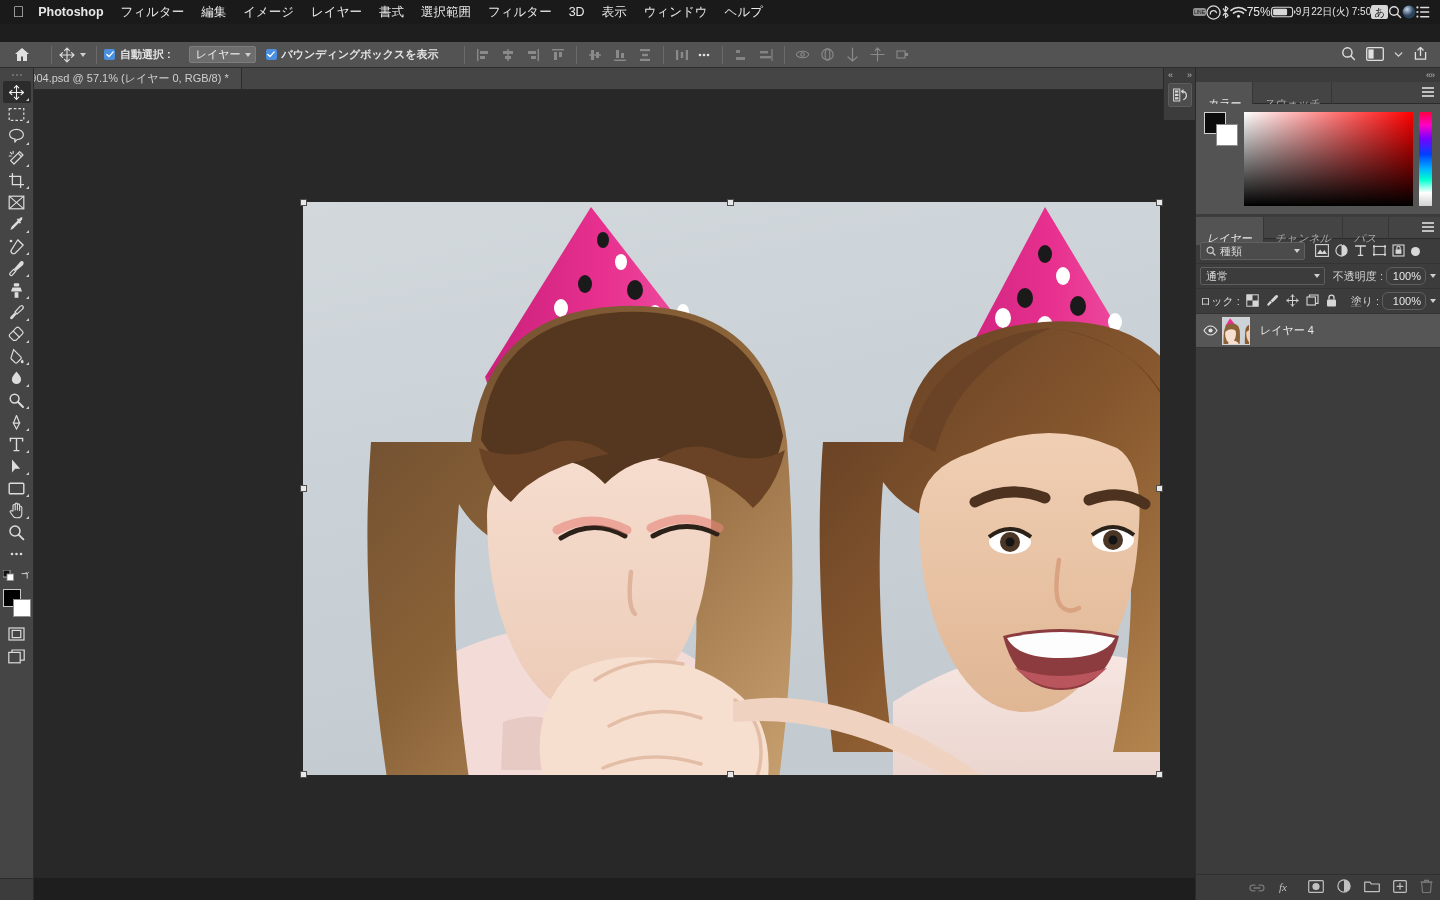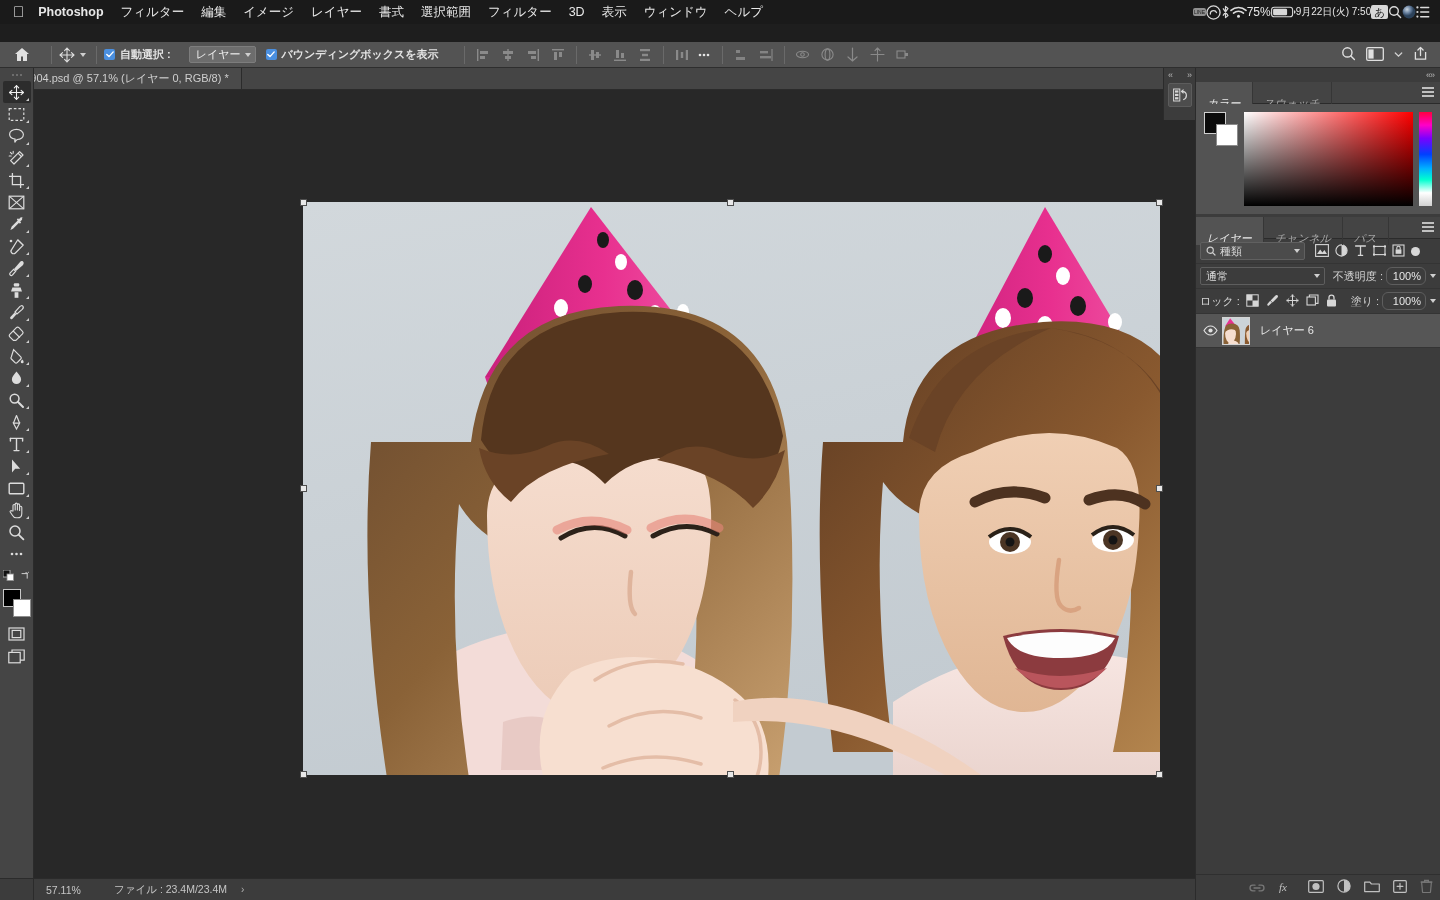--- a/index.html
+++ b/index.html
@@ -1083,21 +1083,21 @@
             <rect width="857" height="573" fill="#ccd3d8"></rect>
             <path d="M288 5 L182 175 L420 175 Z" fill="#e8308f"></path>
             <path d="M742 5 L636 205 L862 205 Z" fill="#e8308f"></path>
             <path d="M168 250 q16 -130 148 -136 q150 -6 168 136 q14 180 -8 323 l-320 0 q-12 -180 12 -323z" fill="#8a6237"></path>
             <path d="M600 250 q10 -110 140 -120 q140 -10 160 130 q16 160 -10 313 l-300 0 q-4 -190 10 -323z" fill="#89592f"></path>
             <path d="M236 250 q74 -34 148 -2 q26 16 24 78 q-4 100 -48 150 q-34 40 -72 38 q-40 -2 -70 -52 q-34 -60 -34 -148 q0 -48 52 -64z" fill="#f6ded0"></path>
             <path d="M670 250 q72 -36 144 -4 q26 16 22 78 q-4 96 -46 146 q-34 42 -72 40 q-40 -2 -68 -50 q-34 -58 -34 -146 q0 -48 54 -64z" fill="#f0cfb4"></path>
             <path d="M268 470 q44 -22 94 -12 q52 10 84 44 q28 36 16 94 l-200 0 q-30 -70 6 -126z" fill="#f7dfd0"></path>
           </svg>
         </span>
-        <span class="layer-name">レイヤー 6</span>
+        <span class="layer-name">レイヤー 4</span>
       </div>
     </div>
 
     <div class="layers-footer">
       <span class="lf-ico dim">
         <svg width="16" height="10" viewBox="0 0 16 10">
             <path d="M6 2.2H3.8a2.8 2.8 0 0 0 0 5.6H6M10 2.2h2.2a2.8 2.8 0 0 1 0 5.6H10M5 5h6" fill="none" stroke="#cfcfcf" stroke-width="1.3" stroke-linecap="round"></path>
           </svg>
       </span>
       <span class="lf-ico">
@@ -1131,19 +1131,14 @@
       <span class="lf-ico dim">
         <svg width="13" height="14" viewBox="0 0 13 14">
             <path d="M1.6 3.2h9.8l-.9 9.6a1 1 0 0 1-1 .9H3.5a1 1 0 0 1-1-.9z" fill="none" stroke="#cfcfcf" stroke-width="1.2"></path>
             <path d="M0.6 3.2h11.8M4.6 3.2V1.4h3.8v1.8" fill="none" stroke="#cfcfcf" stroke-width="1.2"></path>
           </svg>
       </span>
     </div>
   </div>
 
   <div class="left-strip"></div>
-  <div class="statusbar">
-    <span class="sb-zoom">57.11%</span>
-    <span class="sb-info">ファイル : 23.4M/23.4M</span>
-    <span class="sb-caret">›</span>
-  </div>
 
 </div>
 
 </body></html>

